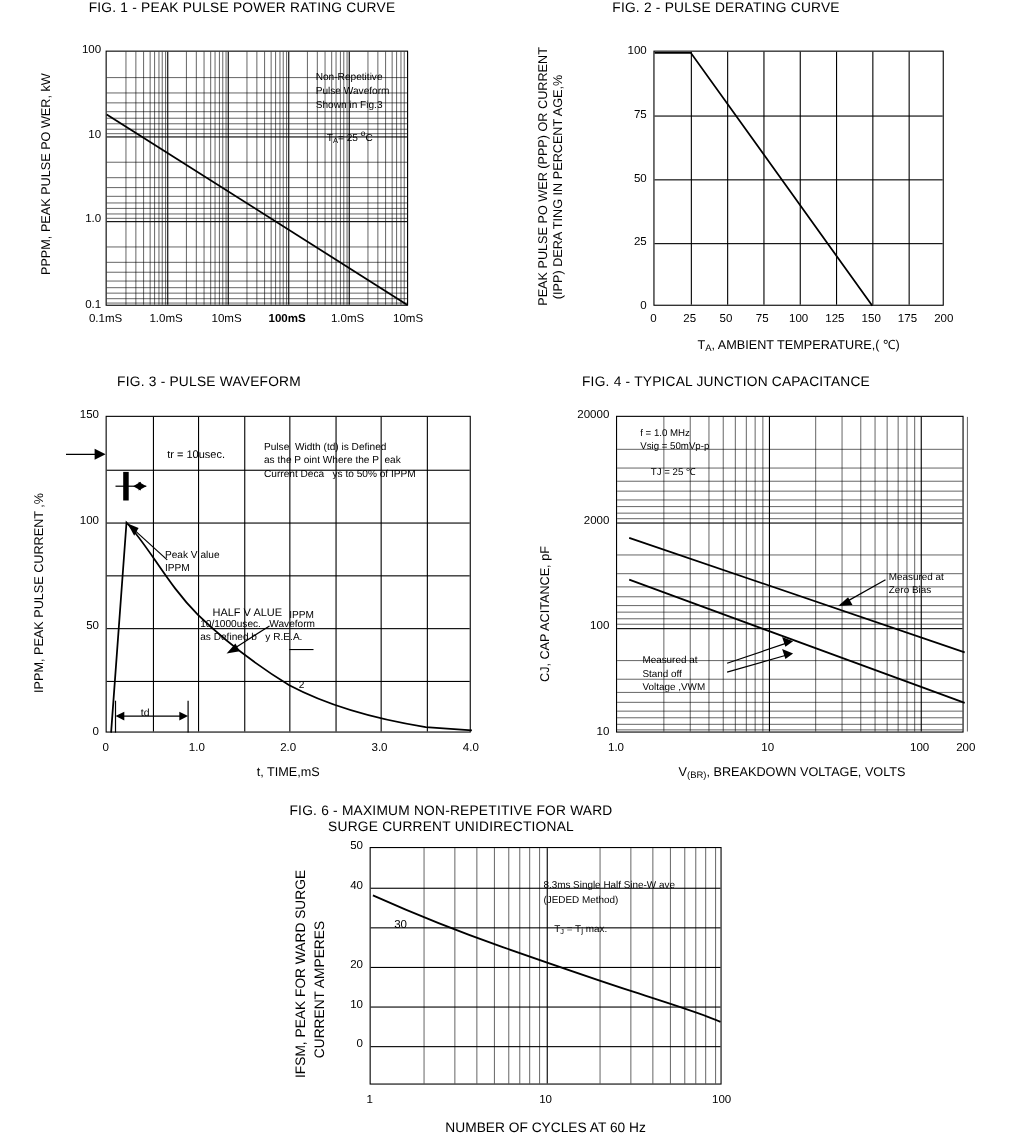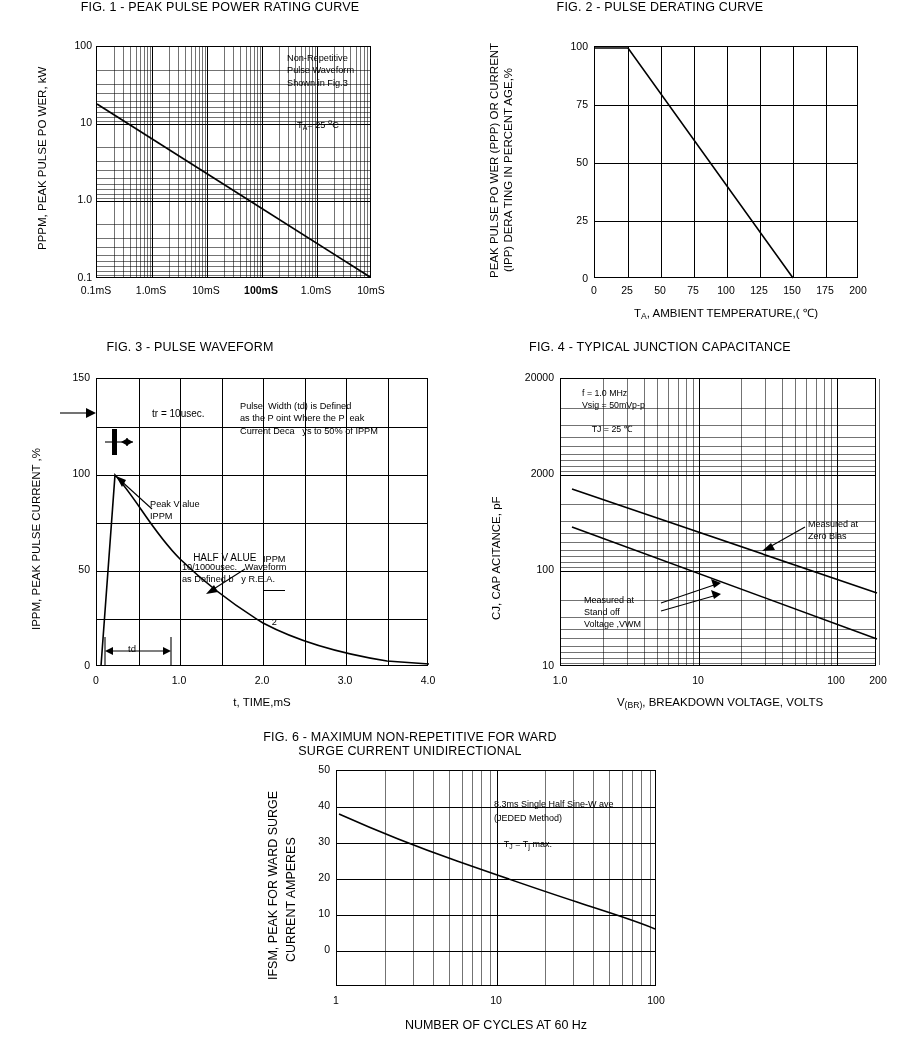--- a/index.html
+++ b/index.html
@@ -120,21 +120,21 @@
     <div class="hgrid minor" style="top:214.0px;"></div>
       <div class="hgrid minor" style="top:219.2px;"></div>
     <div class="hgrid minor" style="top:223.7px;"></div>
       <div class="hgrid minor" style="top:227.6px;"></div>
 
     <svg width="275" height="232">
       <path class="curve" d="M0,57 L273,230"></path>
     </svg>
   </div>
 
-  <div class="note" style="left:287px;top:52px;">Non-Repetitive
+  <div class="note" style="left:287px;top:64px;">Non-Repetitive
 Pulse Waveform
 Shown in Fig.3</div>
   <div class="note" style="left:287px;top:105px;">
     <span>T</span><sub>A</sub><span>= 25 </span><span class="sm" style="vertical-align:super;">o</span><span>C</span>
   </div>
 
   <div class="ylab" style="left:56px;top:39px;width:36px;">100</div>
   <div class="ylab" style="left:56px;top:116px;width:36px;">10</div>
   <div class="ylab" style="left:56px;top:193px;width:36px;">1.0</div>
   <div class="ylab" style="left:56px;top:271px;width:36px;">0.1</div>
@@ -405,21 +405,21 @@
   </div>
 
   <div class="note" style="left:314px;top:68px;font-size:9px;">8.3ms Single Half Sine-W ave</div>
   <div class="note" style="left:314px;top:82px;font-size:9px;">(JEDED Method)</div>
   <div class="note" style="left:314px;top:96px;font-size:9px;">
     <span>T</span><sub>J</sub><span> = T</span><span style="font-size:0.85em;vertical-align:-0.2em;">j</span><span> max.</span>
   </div>
 
   <div class="ylab" style="left:114px;top:33px;width:36px;">50</div>
   <div class="ylab" style="left:114px;top:69px;width:36px;">40</div>
-  <div class="ylab" style="left:114px;top:105px;width:36px;">30</div>
+  <div class="ylab" style="left:114px;top:105px;width:36px;padding-left:40px;">30</div>
   <div class="ylab" style="left:114px;top:141px;width:36px;">20</div>
   <div class="ylab" style="left:114px;top:177px;width:36px;">10</div>
   <div class="ylab" style="left:114px;top:213px;width:36px;">0</div>
 
   <div class="xlab" style="left:136px;top:264px;width:40px;">1</div>
   <div class="xlab" style="left:296px;top:264px;width:40px;">10</div>
   <div class="xlab" style="left:456px;top:264px;width:40px;">100</div>
 
   <div class="axtitle" style="left:156px;top:288px;width:320px;font-size:12.5px;">NUMBER OF CYCLES AT 60 Hz</div>
 </div>

